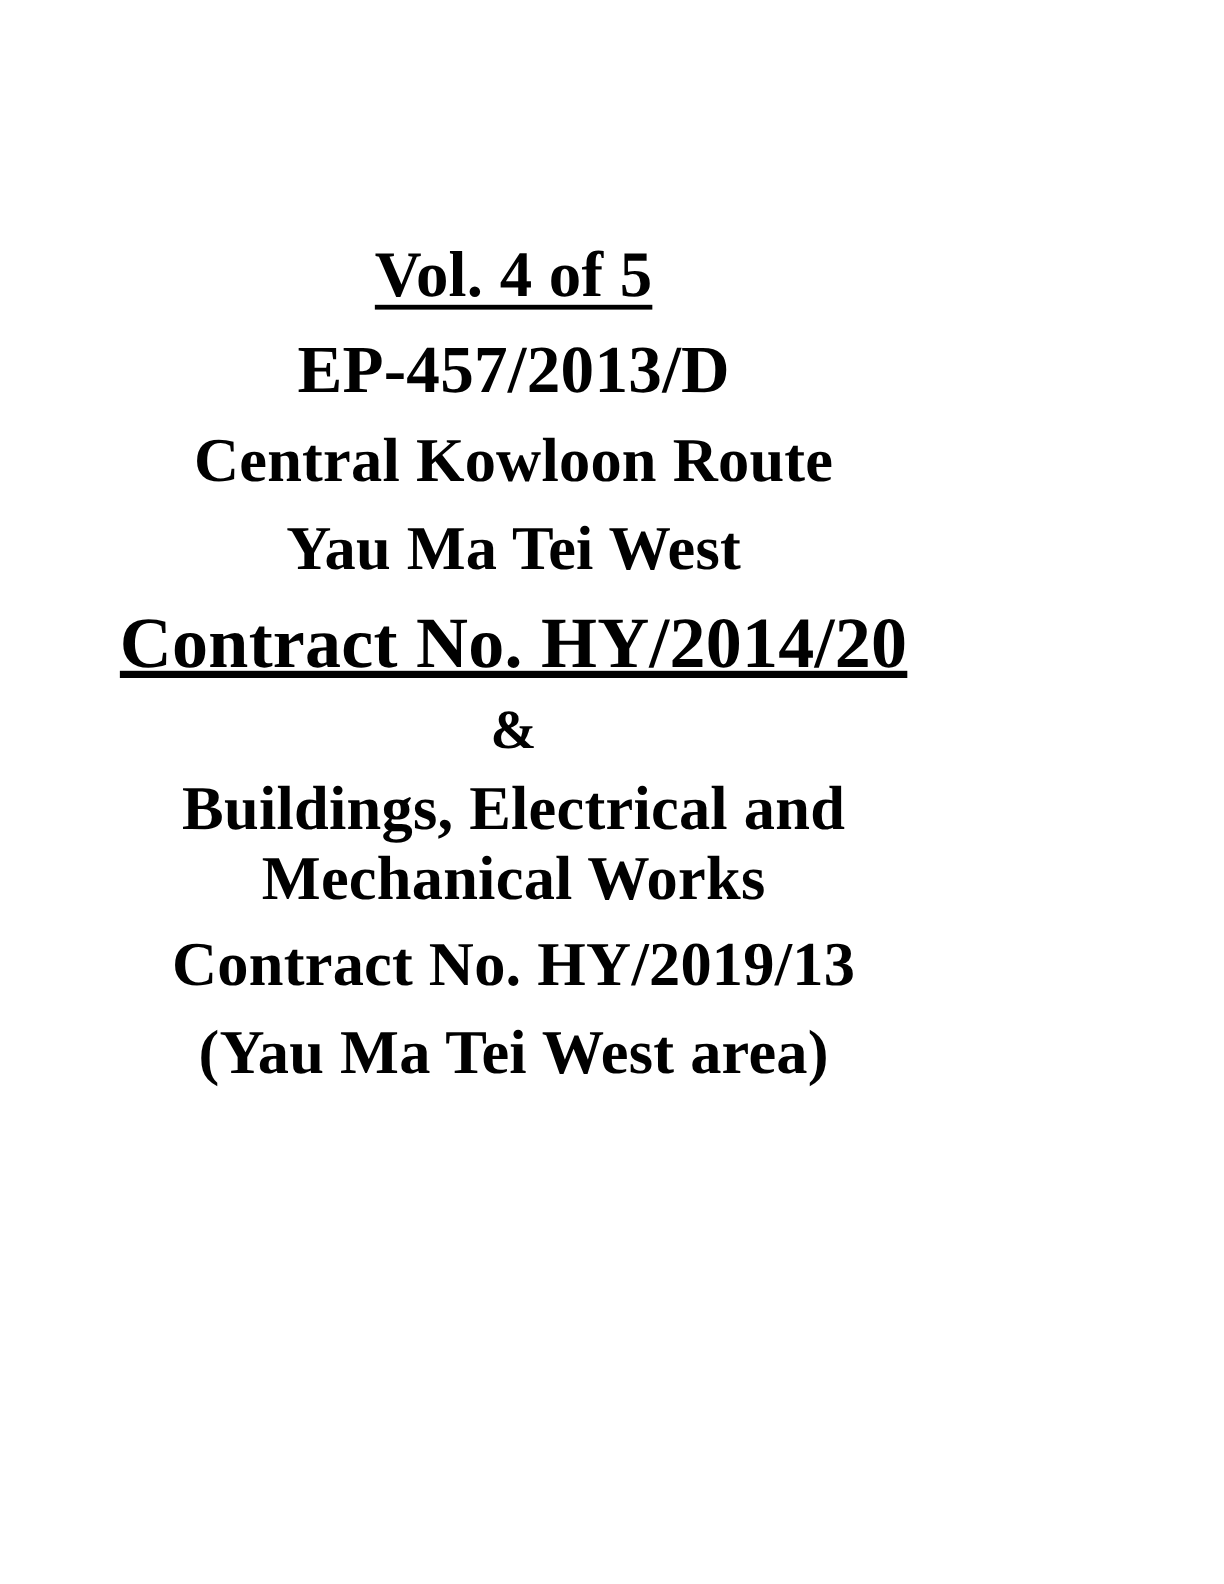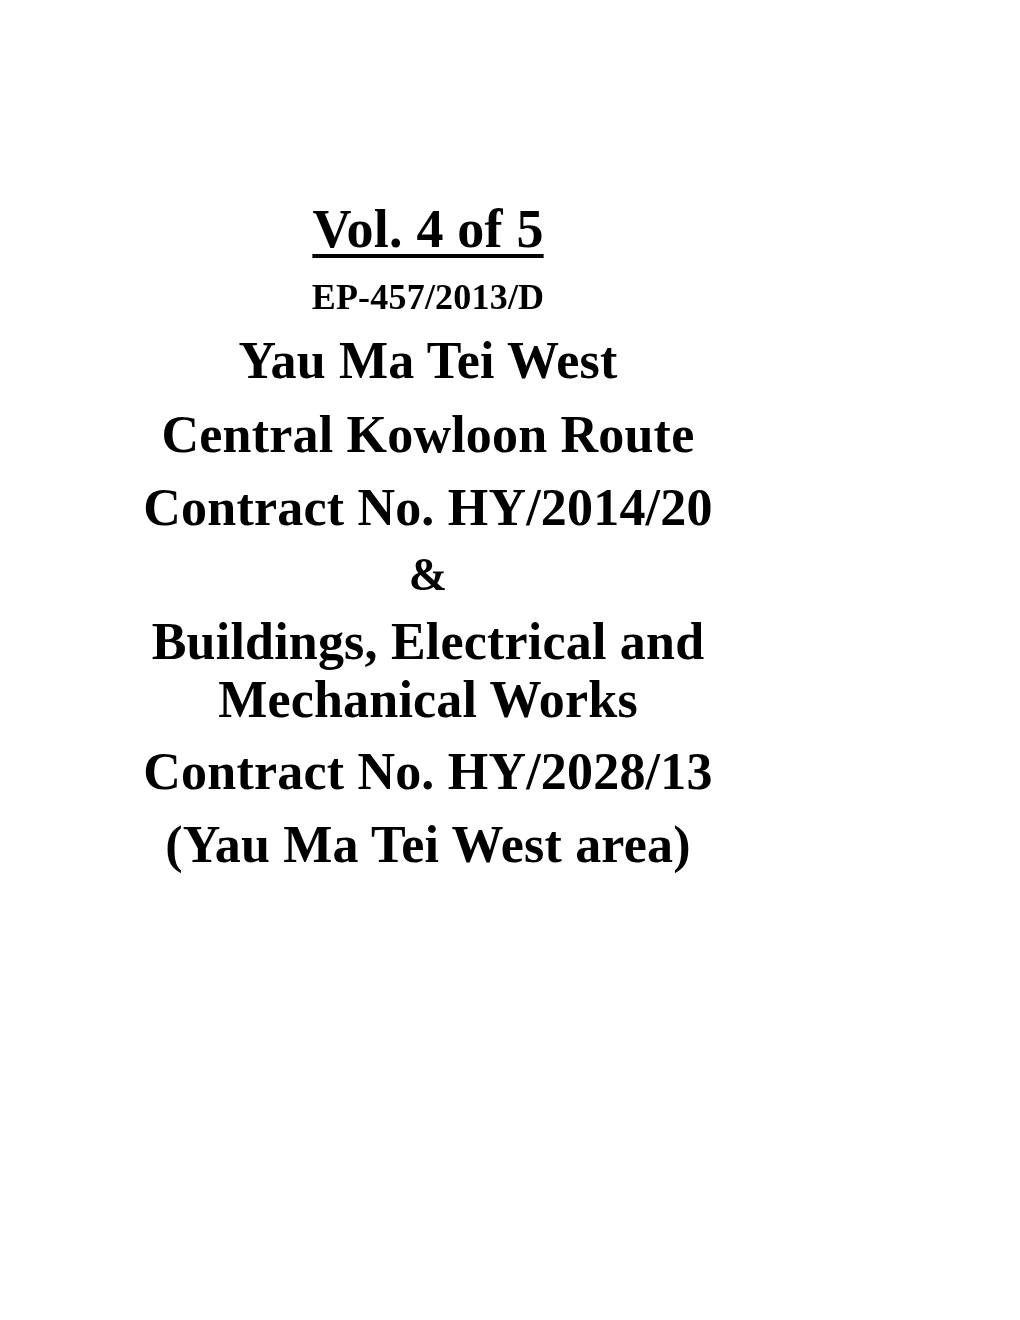--- a/index.html
+++ b/index.html
@@ -37,34 +37,35 @@
     white-space: pre-wrap;
   }
   .l-vol {
     font-size: 54px;
     text-decoration: underline;
     text-underline-offset: 7px;
     text-decoration-thickness: 4px;
     margin-bottom: 14px;
   }
   .l-code {
-    font-size: 36px;
+    font-size: 56px;
     margin-bottom: 12px;
   }
   .l-route {
     font-size: 52px;
     margin-bottom: 12px;
   }
   .l-area {
     font-size: 52px;
     margin-bottom: 12px;
   }
   .l-contract1 {
-    font-size: 52px;
+    font-size: 60px;
     margin-bottom: 10px;
+    text-decoration: underline;
   }
   .l-amp {
     font-size: 46px;
     margin-bottom: 10px;
   }
   .l-works {
     font-size: 52px;
     line-height: 1.12;
     margin-bottom: 12px;
     max-width: 760px;
@@ -82,21 +83,21 @@
     font-size: 52px;
   }
 </style>
 </head>
 <body>
 
 <div class="page">
   <div class="title-block">
     <div class="line l-vol">Vol. 4 of 5</div>
     <div class="line l-code">EP-457/2013/D</div>
+    <div class="line l-route">Central Kowloon Route</div>
     <div class="line l-area">Yau Ma Tei West</div>
-    <div class="line l-route">Central Kowloon Route</div>
     <div class="line l-contract1">Contract No. HY/2014/20</div>
     <div class="line l-amp">&amp;</div>
     <div class="line l-works">Buildings, Electrical and Mechanical Works</div>
-    <div class="line l-contract2">Contract No. HY/2028/13</div>
+    <div class="line l-contract2">Contract No. HY/2019/13</div>
     <div class="line l-paren">(Yau Ma Tei West area)</div>
   </div>
 </div>
 
 </body></html>

